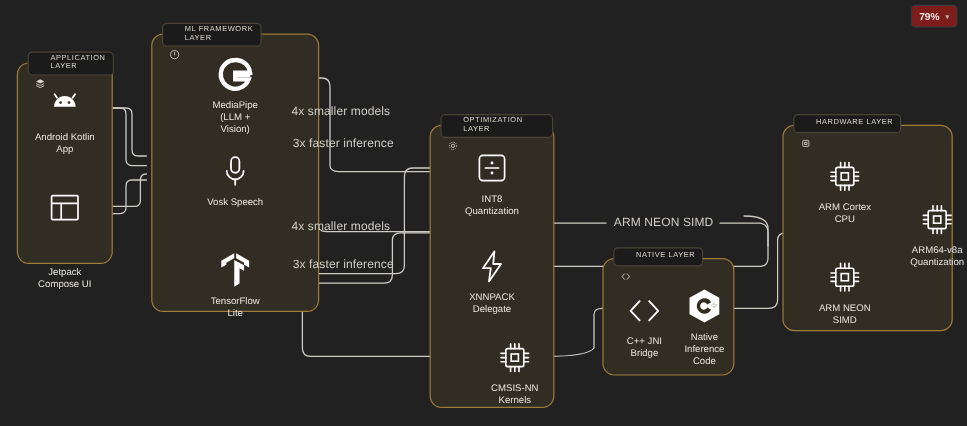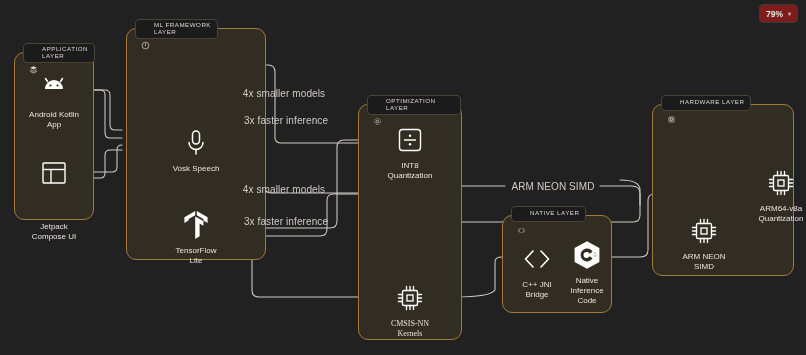--- a/index.html
+++ b/index.html
@@ -229,20 +229,31 @@
           <rect x="2" y="2" width="22" height="20" rx="1"></rect>
           <path d="M2 8.5 H24"></path>
             <path d="M10 8.5 V22"></path>
         </g>
       </svg>
     </div>
     <div class="nlabel">Jetpack
 Compose UI</div>
   </div>
 
+  <div class="node" style="left:153px;top:45px;">
+    <div class="glyph">
+      <svg width="32" height="32" viewBox="0 0 32 32">
+        <path d="M16 4 a12 12 0 1 0 11.2 16.2 L16 20.2 L16 14.6 L28.4 14.6 A12 12 0 0 0 16 4 Z" fill="none" stroke="#ffffff" stroke-width="3.6" stroke-linecap="butt"></path>
+        <path d="M16.2 16.4 L28.6 16.4" stroke="#ffffff" stroke-width="3.6"></path>
+      </svg>
+    </div>
+    <div class="nlabel">MediaPipe
+(LLM +
+Vision)</div>
+  </div>
 
   <div class="node" style="left:153px;top:126px;">
     <div class="glyph">
       <svg width="22" height="28" viewBox="0 0 22 28">
         <g fill="none" stroke="#ffffff" stroke-width="1.5" stroke-linecap="round">
           <rect x="7.5" y="2" width="7" height="13" rx="3.5"></rect>
           <path d="M4 13.5 a7 7 0 0 0 14 0"></path>
           <path d="M11 20.5 L11 25"></path>
         </g>
       </svg>
@@ -272,22 +283,31 @@
           <path d="M7.5 13 H18.5"></path>
         </g>
         <circle cx="13" cy="8.8" r="1.2" fill="#ffffff"></circle>
         <circle cx="13" cy="17.2" r="1.2" fill="#ffffff"></circle>
       </svg>
     </div>
     <div class="nlabel">INT8
 Quantization</div>
   </div>
 
-
-  <div class="node" style="left:367px;top:281px;font-family:Liberation Serif, serif;">
+  <div class="node" style="left:367px;top:205px;">
+    <div class="glyph">
+      <svg width="22" height="28" viewBox="0 0 22 28">
+        <path d="M13 1.5 L3.5 15.5 L10 15.5 L8.5 26.5 L18.5 12 L12 12 Z" fill="none" stroke="#ffffff" stroke-width="1.5" stroke-linejoin="round"></path>
+      </svg>
+    </div>
+    <div class="nlabel">XNNPACK
+Delegate</div>
+  </div>
+
+  <div class="node" style="left:386px;top:281px;">
     <div class="glyph">
       <svg width="28" height="28" viewBox="0 0 28 28">
         <g fill="none" stroke="#ffffff" stroke-width="1.35" stroke-linecap="round">
           <rect x="6.5" y="6.5" width="15" height="15" rx="1.5"></rect>
           <rect x="11" y="11" width="6" height="6"></rect>
           <path d="M10.5 6.5 V2.5 M14 6.5 V2.5 M17.5 6.5 V2.5"></path>
           <path d="M10.5 21.5 V25.5 M14 21.5 V25.5 M17.5 21.5 V25.5"></path>
           <path d="M6.5 10.5 H2.5 M6.5 14 H2.5 M6.5 17.5 H2.5"></path>
           <path d="M21.5 10.5 H25.5 M21.5 14 H25.5 M21.5 17.5 H25.5"></path>
         </g>
@@ -323,51 +343,67 @@
           <rect x="22.0" y="14.9" width="4.2" height="1.2"></rect>
           <rect x="23.5" y="13.4" width="1.2" height="4.2"></rect>
         </g>
       </svg>
     </div>
     <div class="nlabel">Native
 Inference
 Code</div>
   </div>
 
-
-  <div class="node" style="left:661px;top:214px;">
+  <div class="node" style="left:661px;top:130px;">
     <div class="glyph">
       <svg width="28" height="28" viewBox="0 0 28 28">
         <g fill="none" stroke="#ffffff" stroke-width="1.35" stroke-linecap="round">
           <rect x="6.5" y="6.5" width="15" height="15" rx="1.5"></rect>
           <rect x="11" y="11" width="6" height="6"></rect>
           <path d="M10.5 6.5 V2.5 M14 6.5 V2.5 M17.5 6.5 V2.5"></path>
           <path d="M10.5 21.5 V25.5 M14 21.5 V25.5 M17.5 21.5 V25.5"></path>
           <path d="M6.5 10.5 H2.5 M6.5 14 H2.5 M6.5 17.5 H2.5"></path>
           <path d="M21.5 10.5 H25.5 M21.5 14 H25.5 M21.5 17.5 H25.5"></path>
         </g>
       </svg>
     </div>
-    <div class="nlabel">ARM NEON
-SIMD</div>
-  </div>
-
-  <div class="node" style="left:738px;top:166px;">
+    <div class="nlabel">ARM Cortex
+CPU</div>
+  </div>
+
+  <div class="node" style="left:661px;top:214px;">
     <div class="glyph">
       <svg width="28" height="28" viewBox="0 0 28 28">
         <g fill="none" stroke="#ffffff" stroke-width="1.35" stroke-linecap="round">
           <rect x="6.5" y="6.5" width="15" height="15" rx="1.5"></rect>
           <rect x="11" y="11" width="6" height="6"></rect>
           <path d="M10.5 6.5 V2.5 M14 6.5 V2.5 M17.5 6.5 V2.5"></path>
           <path d="M10.5 21.5 V25.5 M14 21.5 V25.5 M17.5 21.5 V25.5"></path>
           <path d="M6.5 10.5 H2.5 M6.5 14 H2.5 M6.5 17.5 H2.5"></path>
           <path d="M21.5 10.5 H25.5 M21.5 14 H25.5 M21.5 17.5 H25.5"></path>
         </g>
       </svg>
     </div>
+    <div class="nlabel">ARM NEON
+SIMD</div>
+  </div>
+
+  <div class="node" style="left:738px;top:166px;">
+    <div class="glyph">
+      <svg width="28" height="28" viewBox="0 0 28 28">
+        <g fill="none" stroke="#ffffff" stroke-width="1.35" stroke-linecap="round">
+          <rect x="6.5" y="6.5" width="15" height="15" rx="1.5"></rect>
+          <rect x="11" y="11" width="6" height="6"></rect>
+          <path d="M10.5 6.5 V2.5 M14 6.5 V2.5 M17.5 6.5 V2.5"></path>
+          <path d="M10.5 21.5 V25.5 M14 21.5 V25.5 M17.5 21.5 V25.5"></path>
+          <path d="M6.5 10.5 H2.5 M6.5 14 H2.5 M6.5 17.5 H2.5"></path>
+          <path d="M21.5 10.5 H25.5 M21.5 14 H25.5 M21.5 17.5 H25.5"></path>
+        </g>
+      </svg>
+    </div>
     <div class="nlabel">ARM64-v8a
 Quantization</div>
   </div>
 
   <div class="edge-label" style="left:284px;top:93px;">4x smaller models</div>
   <div class="edge-label" style="left:286px;top:120px;">3x faster inference</div>
   <div class="edge-label" style="left:284px;top:189px;">4x smaller models</div>
   <div class="edge-label" style="left:286px;top:221px;">3x faster inference</div>
   <div class="edge-label" style="left:553px;top:186px;">ARM NEON SIMD</div>
 

